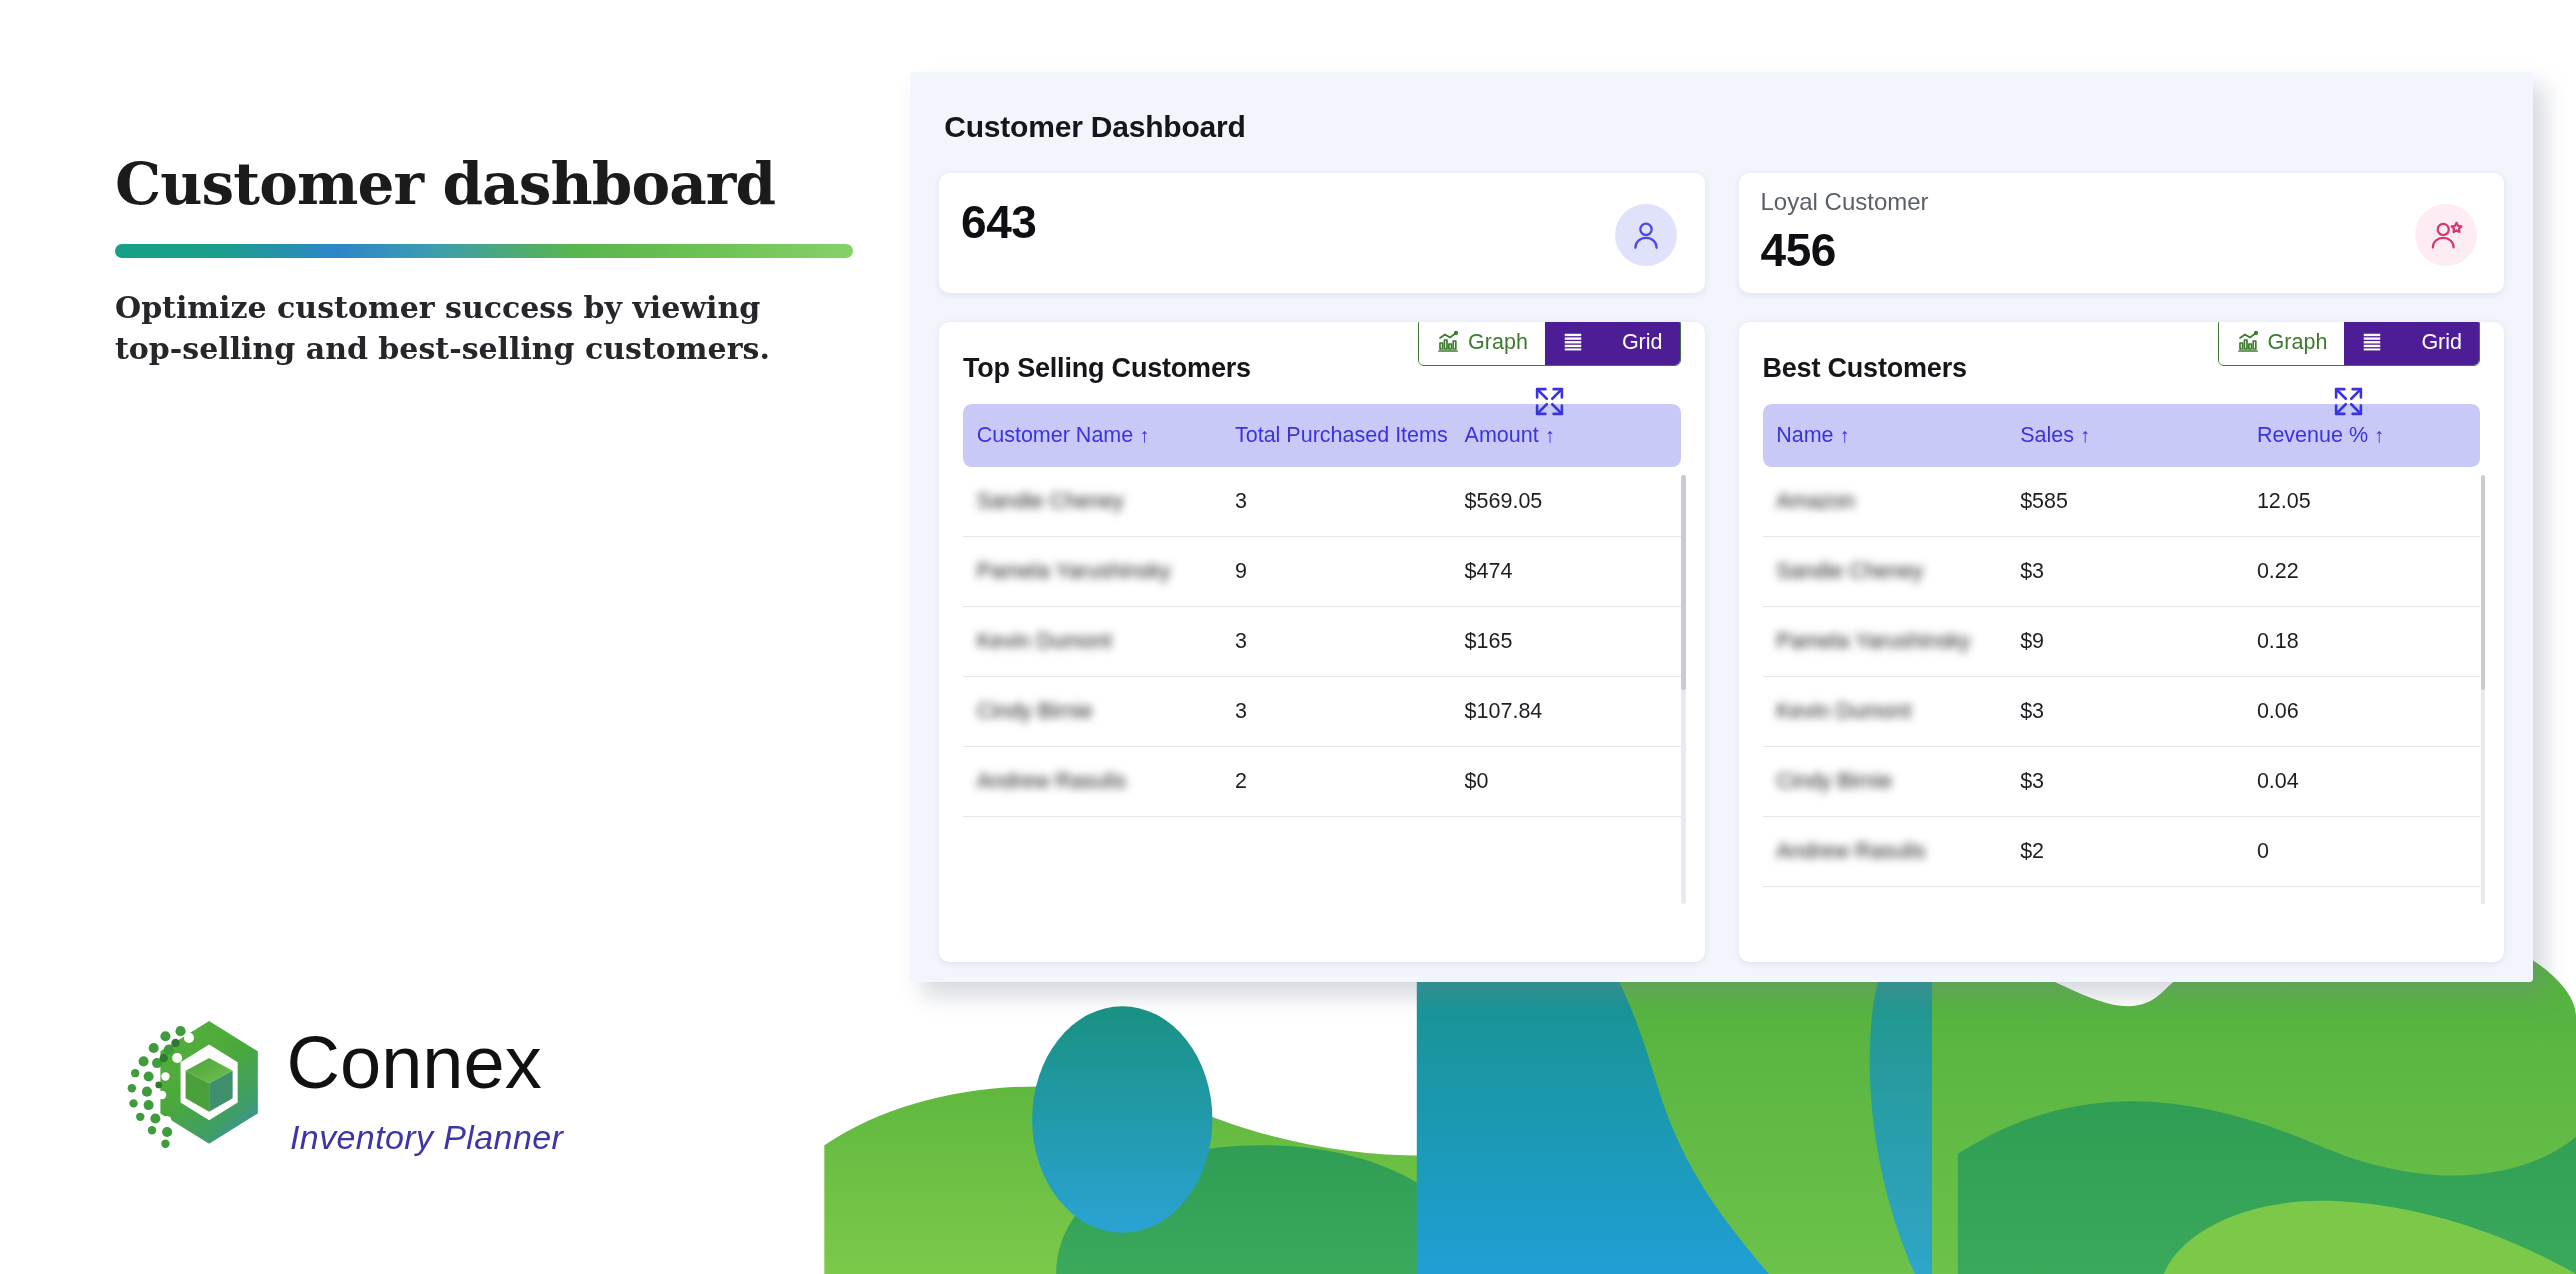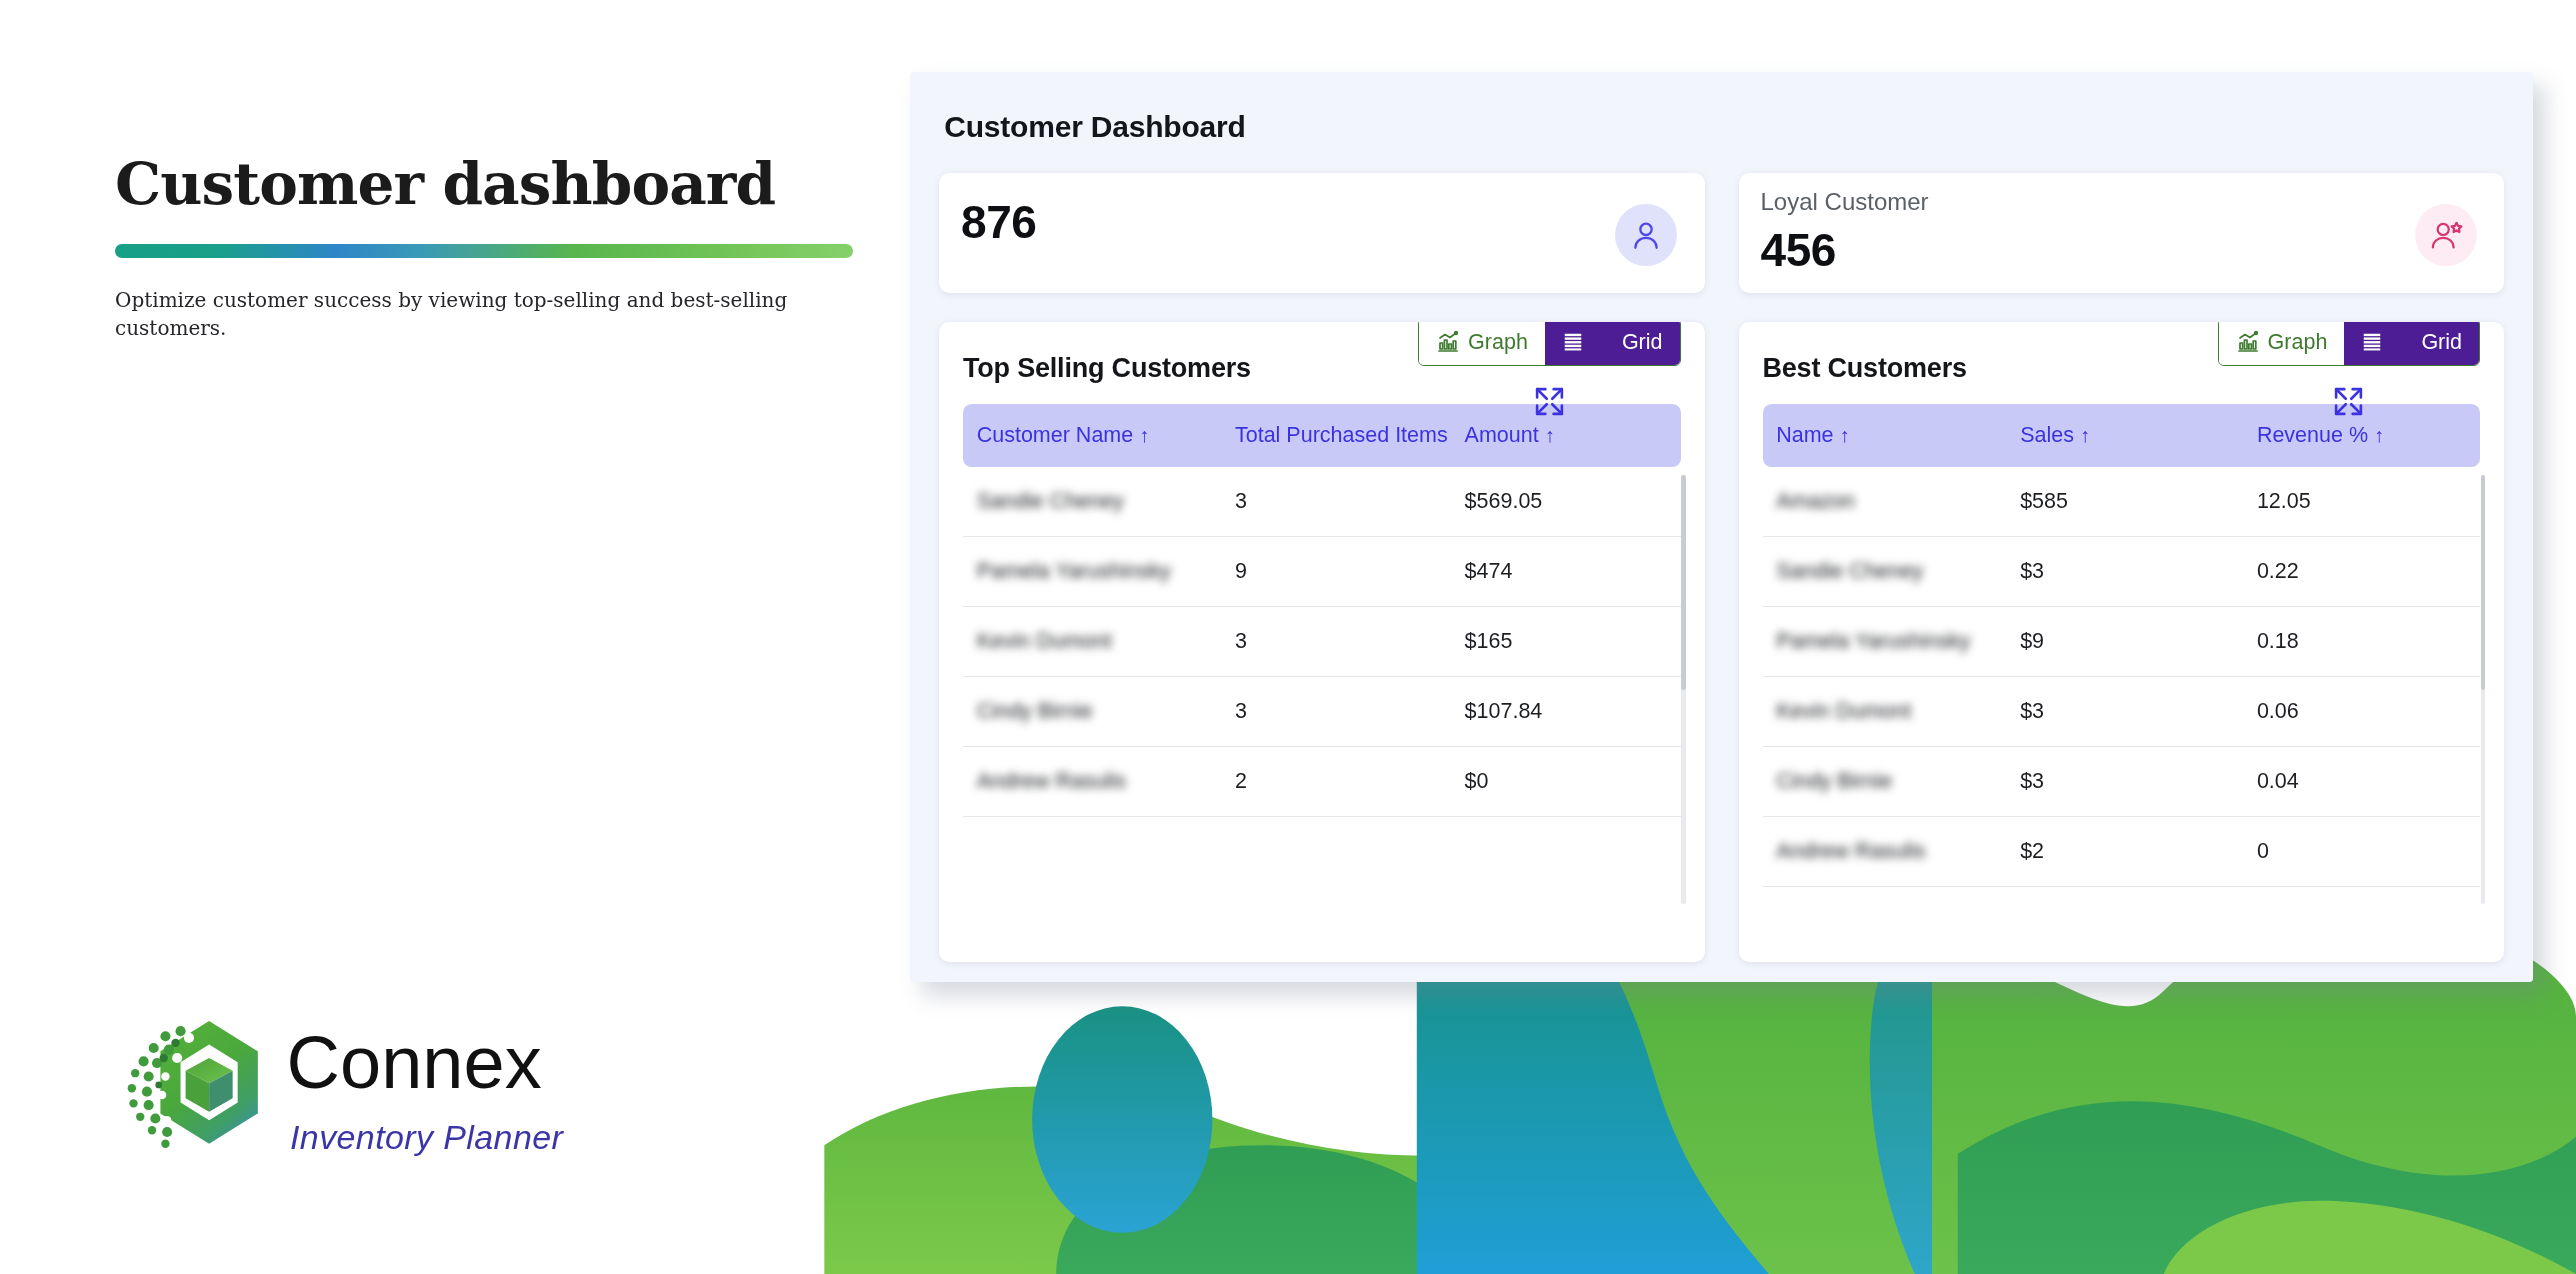--- a/index.html
+++ b/index.html
@@ -41,22 +41,22 @@
     left:115px; top:244px;
     width:738px; height:13.7px;
     border-radius:6.9px;
     background:linear-gradient(90deg,#16a085 0%,#1a9f8a 14%,#2e86c8 30%,#3a9bb5 42%,#58b54e 62%,#6dc254 80%,#86d06a 100%);
   }
   #hero-sub {
     position:absolute;
     left:115px; top:287px;
     width:678px;
     font-family:"DejaVu Serif", serif;
-    font-weight:400;
-    font-size:20px;
+    font-weight:700;
+    font-size:30px;
     line-height:1.38;
     color:#25252a;
   }
 
   
   #logo-block {
     position:absolute;
     left:110px; top:1009px;
     width:601px; height:172px;
     display:flex; align-items:center; gap:8.6px;
@@ -303,21 +303,21 @@
     </div>
   </div>
 </div>
 
 <div id="dashboard">
   <div id="dash-title">Customer Dashboard</div>
 
   <div class="kpi-row">
 
     <div class="kpi-card">
-      <div class="kpi-value">876</div>
+      <div class="kpi-value">643</div>
       <div class="kpi-badge badge-blue">
         <svg width="34" height="34" viewBox="0 0 24 24" fill="none" stroke="#4f46e5" stroke-width="1.6" stroke-linecap="round">
           <circle cx="12" cy="8" r="4"></circle>
           <path d="M4.5 21c0-4.1 3.4-7 7.5-7s7.5 2.9 7.5 7"></path>
         </svg>
       </div>
     </div>
 
     <div class="kpi-card">
       <div class="kpi-label">Loyal Customer</div>

